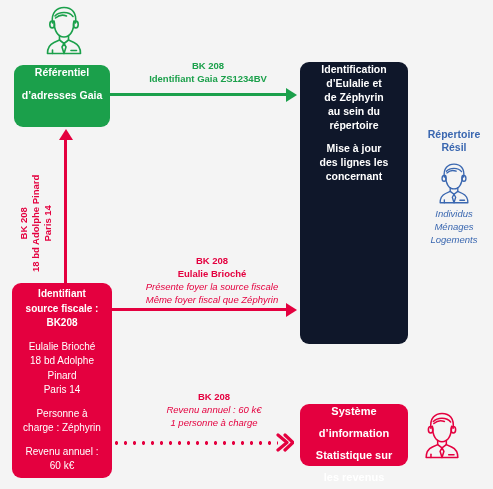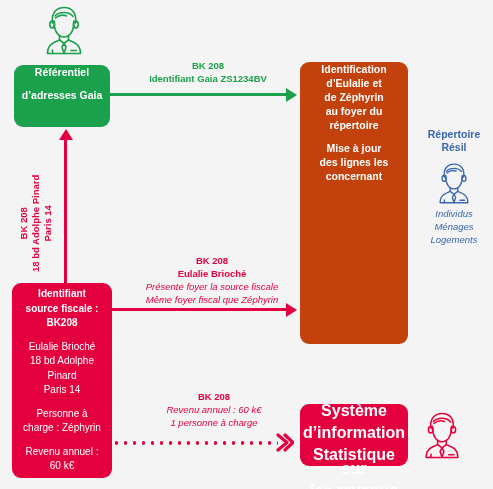--- a/index.html
+++ b/index.html
@@ -19,27 +19,27 @@
     border-radius:9px;
     display:flex;
     flex-direction:column;
     align-items:center;
     text-align:center;
     color:#ffffff;
     font-weight:bold;
     box-sizing:border-box;
   }
   .box-green{background:#1ba04b;}
-  .box-blue{background:#c2410c;}
+  .box-blue{background:#0f172a;}
   .box-red{background:#e4003f;}
 
   #green-box{left:14px;top:65px;width:96px;height:62px;font-size:10.5px;line-height:15px;}
   #blue-box{left:300px;top:62px;width:108px;height:282px;font-size:10.5px;line-height:14px;}
   #red-box{left:12px;top:283px;width:100px;height:195px;font-size:10px;line-height:14.5px;padding:4px 2px;}
-  #red-box-bottom{left:300px;top:404px;width:108px;height:62px;font-size:16px;line-height:14px;}
+  #red-box-bottom{left:300px;top:404px;width:108px;height:62px;font-size:11px;line-height:14px;}
 
   .blk{margin:0;padding:0;}
   .blk + .blk{margin-top:9px;}
   .blk-tight + .blk-tight{margin-top:8px;}
   .reg{font-weight:normal;}
 
   
   .hline{position:absolute;height:3px;}
   .vline{position:absolute;width:3px;}
   .green-l{background:#1ba04b;}
@@ -132,21 +132,21 @@
     <span>BK 208</span><br>
     <span>18 bd Adolphe Pinard</span><br>
     <span>Paris 14</span>
   </div>
 
   <div id="blue-box" class="box box-blue">
     <div class="blk">
       <div>Identification</div>
       <div>d’Eulalie et</div>
       <div>de Zéphyrin</div>
-      <div>au foyer du</div>
+      <div>au sein du</div>
       <div>répertoire</div>
     </div>
     <div class="blk">
       <div>Mise à jour</div>
       <div>des lignes les</div>
       <div>concernant</div>
     </div>
   </div>
 
   <div id="resil">

